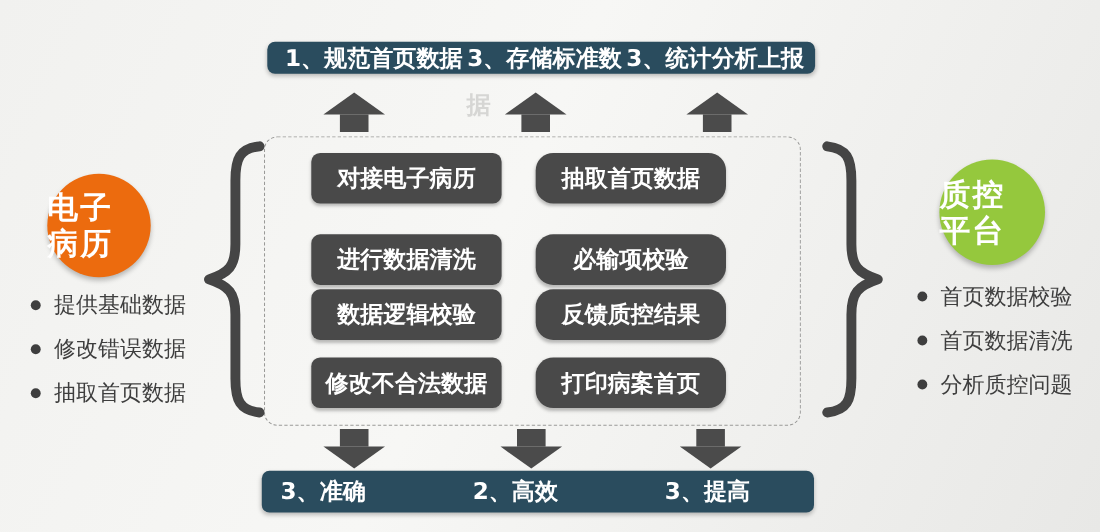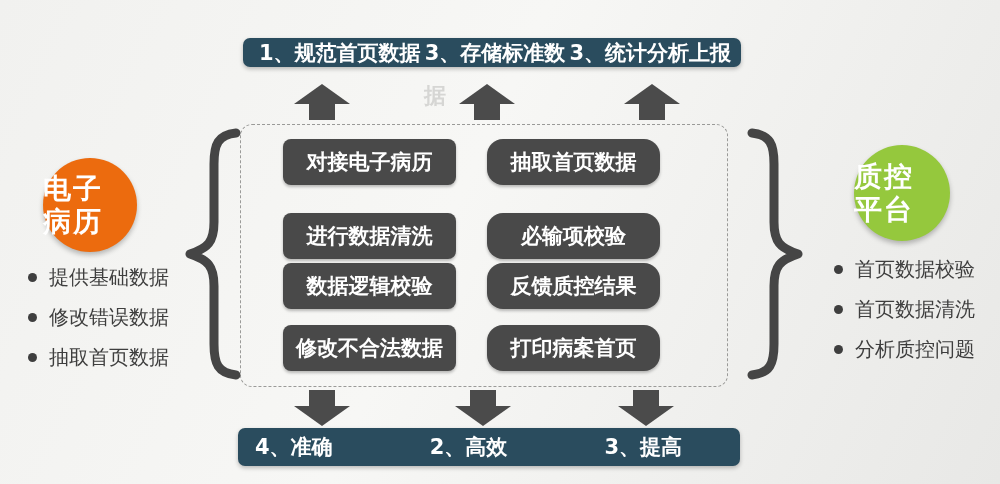--- a/index.html
+++ b/index.html
@@ -131,21 +131,21 @@
   <div class="arrow" style="left:455px;top:390px;">
     <div class="stem"></div>
       <div class="head-down"></div>
   </div>
   <div class="arrow" style="left:618px;top:390px;">
     <div class="stem"></div>
       <div class="head-down"></div>
   </div>
 
   <div class="banner banner-bottom">
-    <span>4、准确</span>
+    <span>3、准确</span>
     <span>2、高效</span>
     <span>3、提高</span>
   </div>
 
   <svg class="brace" style="left:178px;top:127px;" width="66" height="254" viewBox="0 0 66 254">
     <path d="M 58 6 C 40 8, 36 17, 36 37 L 36 95 C 36 115, 30 121, 12 127 C 30 133, 36 139, 36 159 L 36 217 C 36 237, 40 246, 58 248" fill="none" stroke="#454545" stroke-width="9" stroke-linecap="round" stroke-linejoin="round"></path>
   </svg>
 
   <svg class="brace" style="left:742px;top:127px;" width="70" height="254" viewBox="0 0 70 254">
     <path d="M 10 6 C 28 8, 32 17, 32 37 L 32 95 C 32 115, 38 121, 56 127 C 38 133, 32 139, 32 159 L 32 217 C 32 237, 28 246, 10 248" fill="none" stroke="#454545" stroke-width="9" stroke-linecap="round" stroke-linejoin="round"></path>

